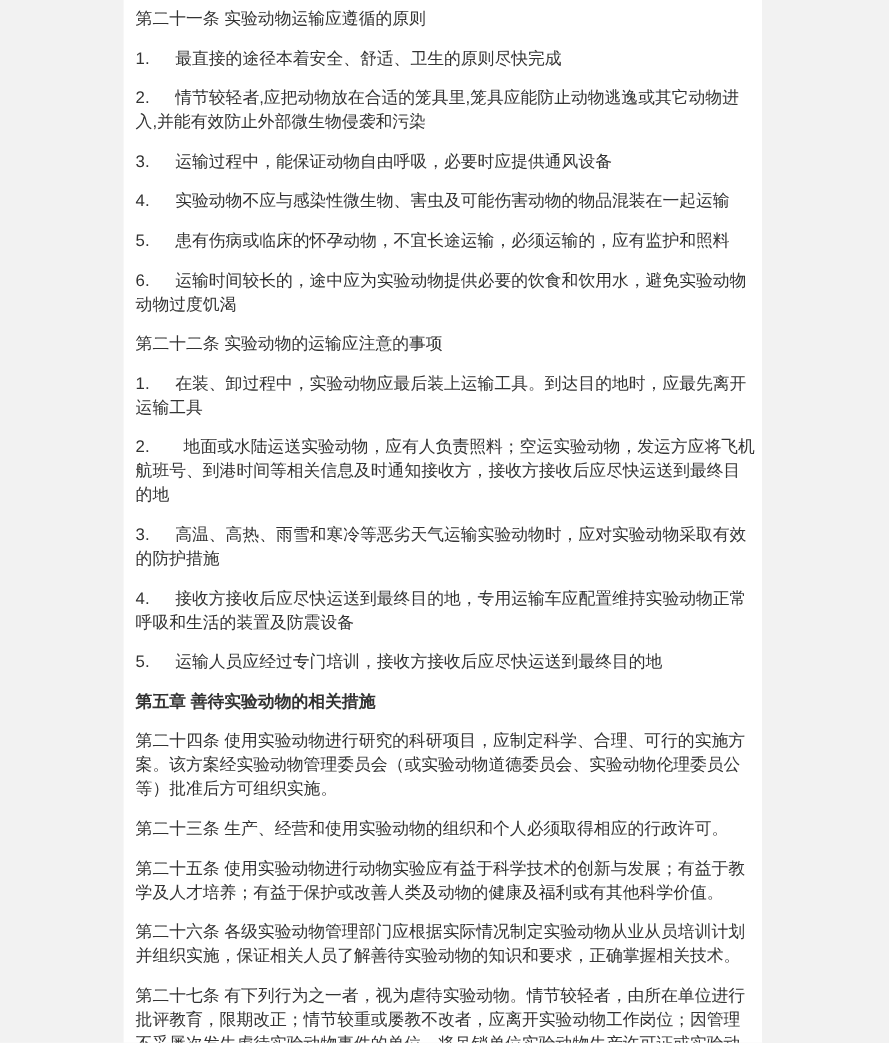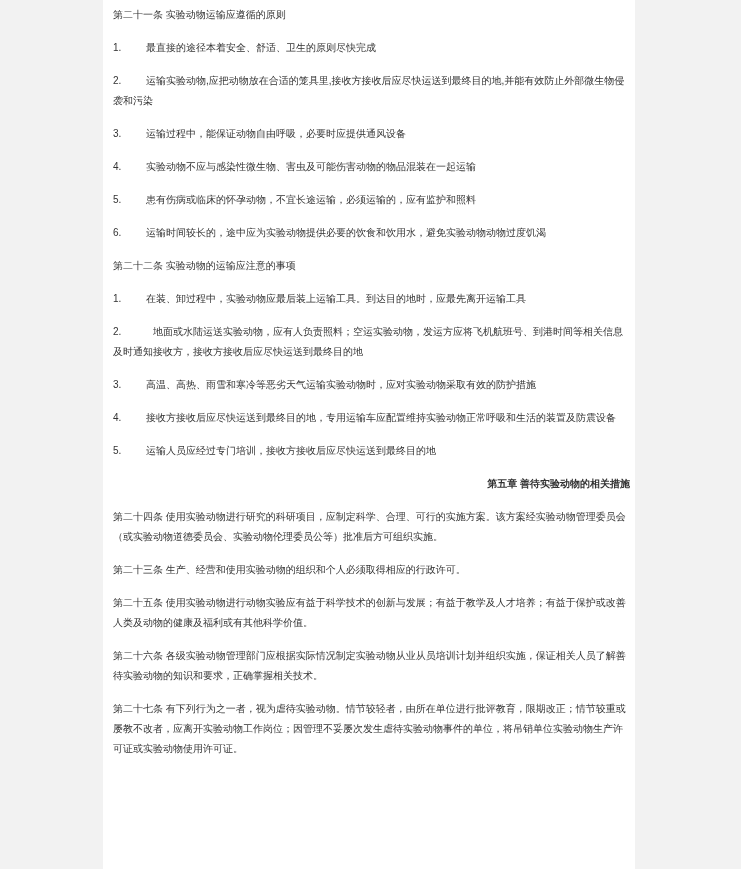--- a/index.html
+++ b/index.html
@@ -20,44 +20,44 @@
     left: 103px;
     top: 0;
     width: 532px;
     min-height: 869px;
     background: #ffffff;
     box-sizing: border-box;
     padding: 5px 5px 10px 10px;
   }
   .block {
     margin: 0 0 13px 0;
-    font-size: 10px;
+    font-size: 14px;
     line-height: 20px;
     color: #333333;
     word-break: break-all;
     overflow-wrap: anywhere;
     text-align: left;
   }
-  .block.chapter { font-weight: bold; text-align: right; }
+  .block.chapter { font-weight: bold; }
   .block.item .num {
     display: inline-block;
     width: 33px;
   }
   .block.item.wide .num {
     width: 40px;
   }
 </style>
 </head>
 <body style="background: rgb(242, 242, 242);">
 
 <div class="doc-canvas">
   <div class="page" id="doc-page" style="background: rgb(255, 255, 255); color: rgb(51, 51, 51);">
       <p class="block article"><span>第二十一条 实验动物运输应遵循的原则</span></p>
       <p class="block item"><span class="num">1.</span><span>最直接的途径本着安全、舒适、卫生的原则尽快完成</span></p>
-      <p class="block item"><span class="num">2.</span><span>运输实验动物,应把动物放在合适的笼具里,接收方接收后应尽快运送到最终目的地,并能有效防止外部微生物侵袭和污染</span></p>
+      <p class="block item"><span class="num">2.</span><span>情节较轻者,应把动物放在合适的笼具里,笼具应能防止动物逃逸或其它动物进入,并能有效防止外部微生物侵袭和污染</span></p>
       <p class="block item"><span class="num">3.</span><span>运输过程中，能保证动物自由呼吸，必要时应提供通风设备</span></p>
       <p class="block item"><span class="num">4.</span><span>实验动物不应与感染性微生物、害虫及可能伤害动物的物品混装在一起运输</span></p>
       <p class="block item"><span class="num">5.</span><span>患有伤病或临床的怀孕动物，不宜长途运输，必须运输的，应有监护和照料</span></p>
       <p class="block item"><span class="num">6.</span><span>运输时间较长的，途中应为实验动物提供必要的饮食和饮用水，避免实验动物动物过度饥渴</span></p>
       <p class="block article"><span>第二十二条 实验动物的运输应注意的事项</span></p>
       <p class="block item"><span class="num">1.</span><span>在装、卸过程中，实验动物应最后装上运输工具。到达目的地时，应最先离开运输工具</span></p>
       <p class="block item wide"><span class="num">2.</span><span>地面或水陆运送实验动物，应有人负责照料；空运实验动物，发运方应将飞机航班号、到港时间等相关信息及时通知接收方，接收方接收后应尽快运送到最终目的地</span></p>
       <p class="block item"><span class="num">3.</span><span>高温、高热、雨雪和寒冷等恶劣天气运输实验动物时，应对实验动物采取有效的防护措施</span></p>
       <p class="block item"><span class="num">4.</span><span>接收方接收后应尽快运送到最终目的地，专用运输车应配置维持实验动物正常呼吸和生活的装置及防震设备</span></p>
       <p class="block item"><span class="num">5.</span><span>运输人员应经过专门培训，接收方接收后应尽快运送到最终目的地</span></p>

